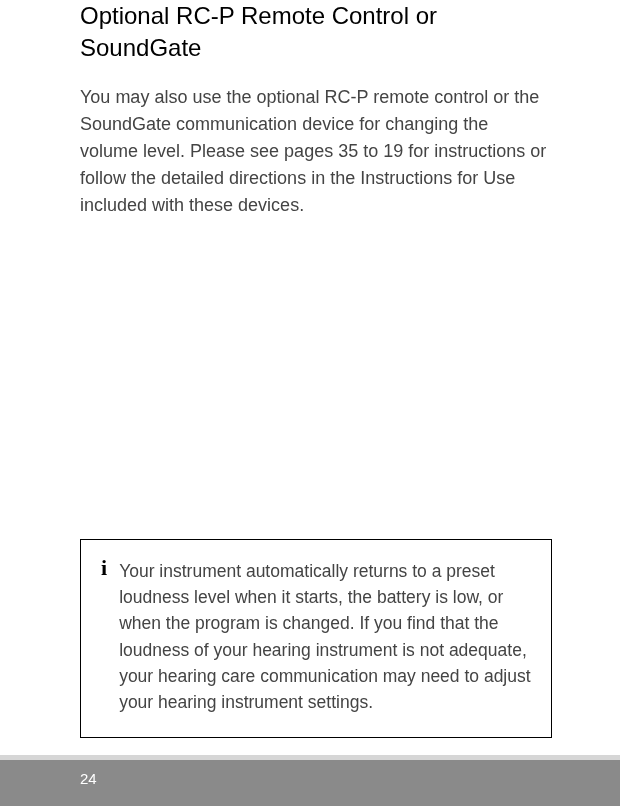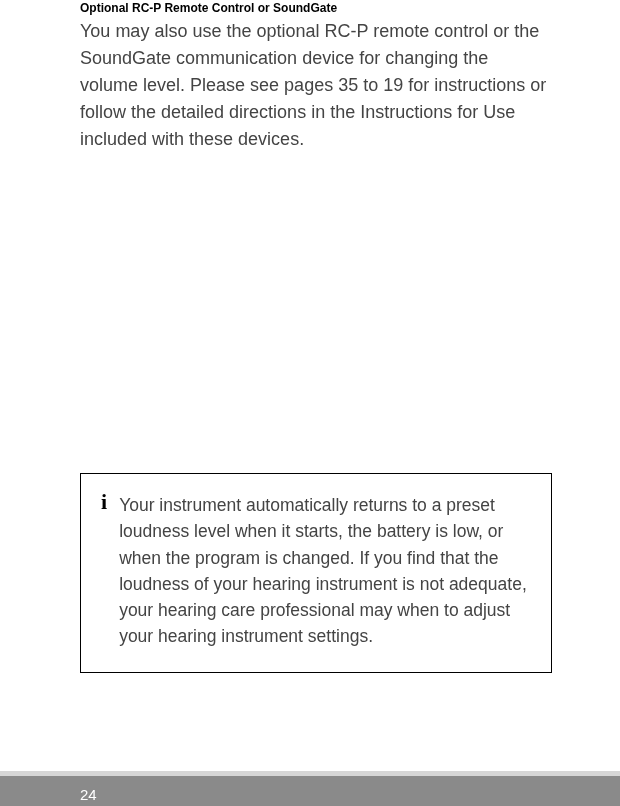--- a/index.html
+++ b/index.html
@@ -11,25 +11,25 @@
       font-family: Arial, Helvetica, sans-serif;
       width: 620px;
       height: 806px;
       background: #ffffff;
       position: relative;
     }
     .content {
       padding: 0 70px 0 80px;
     }
     .heading {
-      font-size: 12px;
-      font-weight: bold;
+      font-size: 24px;
+      font-weight: normal;
       color: #000;
       line-height: 1.35;
-      margin-bottom: 2px;
+      margin-bottom: 19px;
     }
     .body-text {
       font-size: 18px;
       color: #444;
       line-height: 1.5;
     }
     .info-box {
       margin: 320px 68px 0 80px;
       border: 1px solid #000;
       padding: 18px 20px 22px 20px;
@@ -56,38 +56,38 @@
       bottom: 0;
       left: 0;
       right: 0;
     }
     .footer-light {
       height: 5px;
       background: #d6d6d6;
     }
     .footer-dark {
       background: #8a8a8a;
-      padding: 10px 0 2px 80px;
+      padding: 10px 0 18px 80px;
     }
     .page-number {
       color: #ffffff;
       font-size: 15px;
     }
   </style>
 </head>
 <body>
 
 <div class="content">
   <div class="heading">Optional RC-P Remote Control or SoundGate</div>
   <div class="body-text">You may also use the optional RC-P remote control or the SoundGate communication device for changing the volume level. Please see pages 35 to 19 for instructions or follow the detailed directions in the Instructions for Use included with these devices.</div>
 </div>
 
 <div class="info-box">
   <div class="info-icon">i</div>
-  <div class="info-text">Your instrument automatically returns to a preset loudness level when it starts, the battery is low, or when the program is changed. If you find that the loudness of your hearing instrument is not adequate, your hearing care professional may when to adjust your hearing instrument settings.</div>
+  <div class="info-text">Your instrument automatically returns to a preset loudness level when it starts, the battery is low, or when the program is changed. If you find that the loudness of your hearing instrument is not adequate, your hearing care communication may need to adjust your hearing instrument settings.</div>
 </div>
 
 <div class="footer">
   <div class="footer-light"></div>
   <div class="footer-dark">
     <span class="page-number">24</span>
   </div>
 </div>
 
 </body></html>

